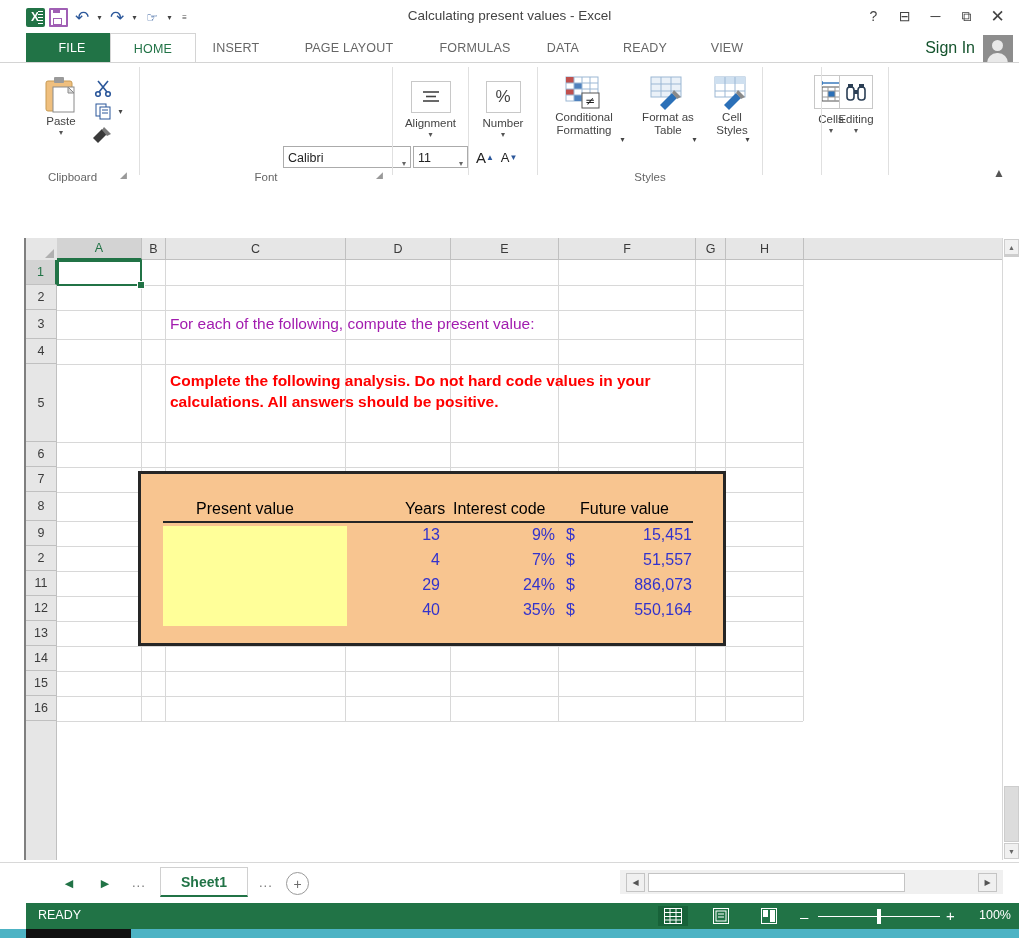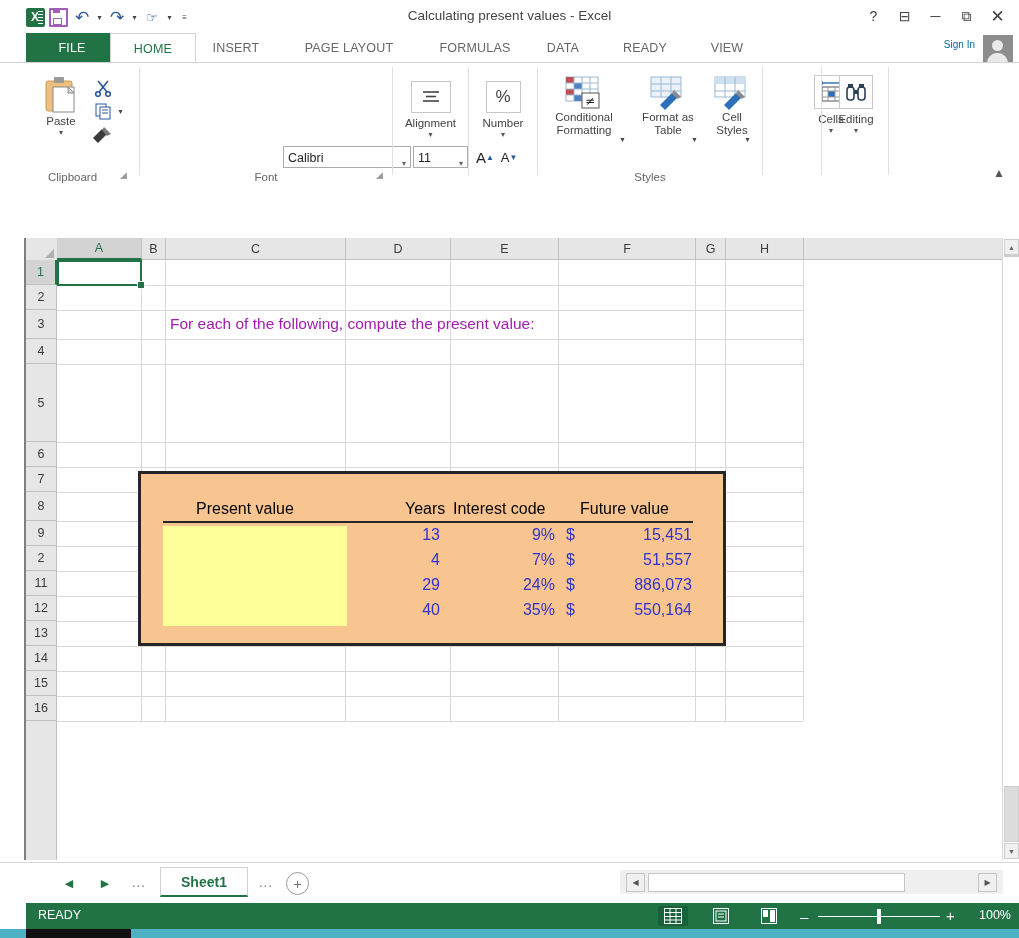--- a/index.html
+++ b/index.html
@@ -30,21 +30,21 @@
   .wbtns{position:absolute;right:6px;top:4px;display:flex;align-items:center;gap:0px;}
   .wbtn{width:31px;height:24px;display:flex;align-items:center;justify-content:center;color:#444;font-size:14px;cursor:pointer;}
   .wbtn.close{font-size:17px;}
 
   
   .tabstrip{position:absolute;left:0;top:33px;width:1019px;height:29px;background:#fff;}
   .tab{position:absolute;top:0;height:29px;display:flex;align-items:center;justify-content:center;
        font-size:12.5px;color:#666;letter-spacing:.2px;cursor:pointer;}
   .tab.file{background:#217346;color:#fff;font-size:12.5px;}
   .tab.active{color:#217346;background:#fff;border-left:1px solid #d4d4d4;border-right:1px solid #d4d4d4;border-top:1px solid #d4d4d4;height:30px;}
-  .signin{position:absolute;right:44px;top:6px;font-size:10px;color:#0369a1;cursor:pointer;}
+  .signin{position:absolute;right:44px;top:6px;font-size:16px;color:#14532d;cursor:pointer;}
   .avatar{position:absolute;right:6px;top:2px;width:30px;height:30px;background:#8d8d8d;}
   .avatar .head{position:absolute;left:9px;top:5px;width:11px;height:11px;border-radius:50%;background:#e9e9e9;}
   .avatar .body{position:absolute;left:4px;top:18px;width:21px;height:13px;border-radius:10px 10px 0 0;background:#e9e9e9;}
 
   
   .ribbon{position:absolute;left:0;top:62px;width:1019px;height:123px;background:#fff;border-top:1px solid #d4d4d4;border-bottom:1px solid #d0d0d0;}
   .rgroup{position:absolute;top:0;height:123px;}
   .rgroup .glabel{position:absolute;bottom:3px;width:100%;text-align:center;font-size:11.5px;color:#666;}
   .gsep{position:absolute;top:4px;width:1px;height:108px;background:#e0e0e0;}
   .dlg{position:absolute;bottom:5px;width:11px;height:11px;color:#999;font-size:9px;cursor:pointer;}
@@ -472,20 +472,21 @@
     <div class="hline" style="left:57px;top:408px;width:746px;"></div>
     <div class="hline" style="left:57px;top:433px;width:746px;"></div>
     <div class="hline" style="left:57px;top:458px;width:746px;"></div>
     <div class="hline" style="left:57px;top:483px;width:746px;"></div>
 
     <div class="selcell" style="left:57px;top:22px;width:85px;height:26px;"></div>
     <div class="selhandle" style="left:137px;top:43px;"></div>
 
     <div class="celltext" style="left:170px;top:77px;font-size:15.5px;">For each of the following, compute the present value:</div>
 
+    <div class="celltext redtext" style="left:170px;top:132px;width:520px;">Complete the following analysis. Do not hard code values in your calculations. All answers should be positive.</div>
 
     <div class="obox" style="left:138px;top:233px;width:588px;height:175px;"></div>
     <div class="yellowbox" style="left:163px;top:288px;width:184px;height:100px;"></div>
 
     <div class="thline" style="left:163px;top:283px;width:530px;"></div>
 
     <div class="thdr" style="left:196px;top:262px;">Present value</div>
     <div class="thdr" style="left:373px;top:262px;margin-left:32px;">Years</div>
     <div class="thdr" style="left:453px;top:262px;">Interest code</div>
     <div class="thdr" style="left:580px;top:262px;">Future value</div>

